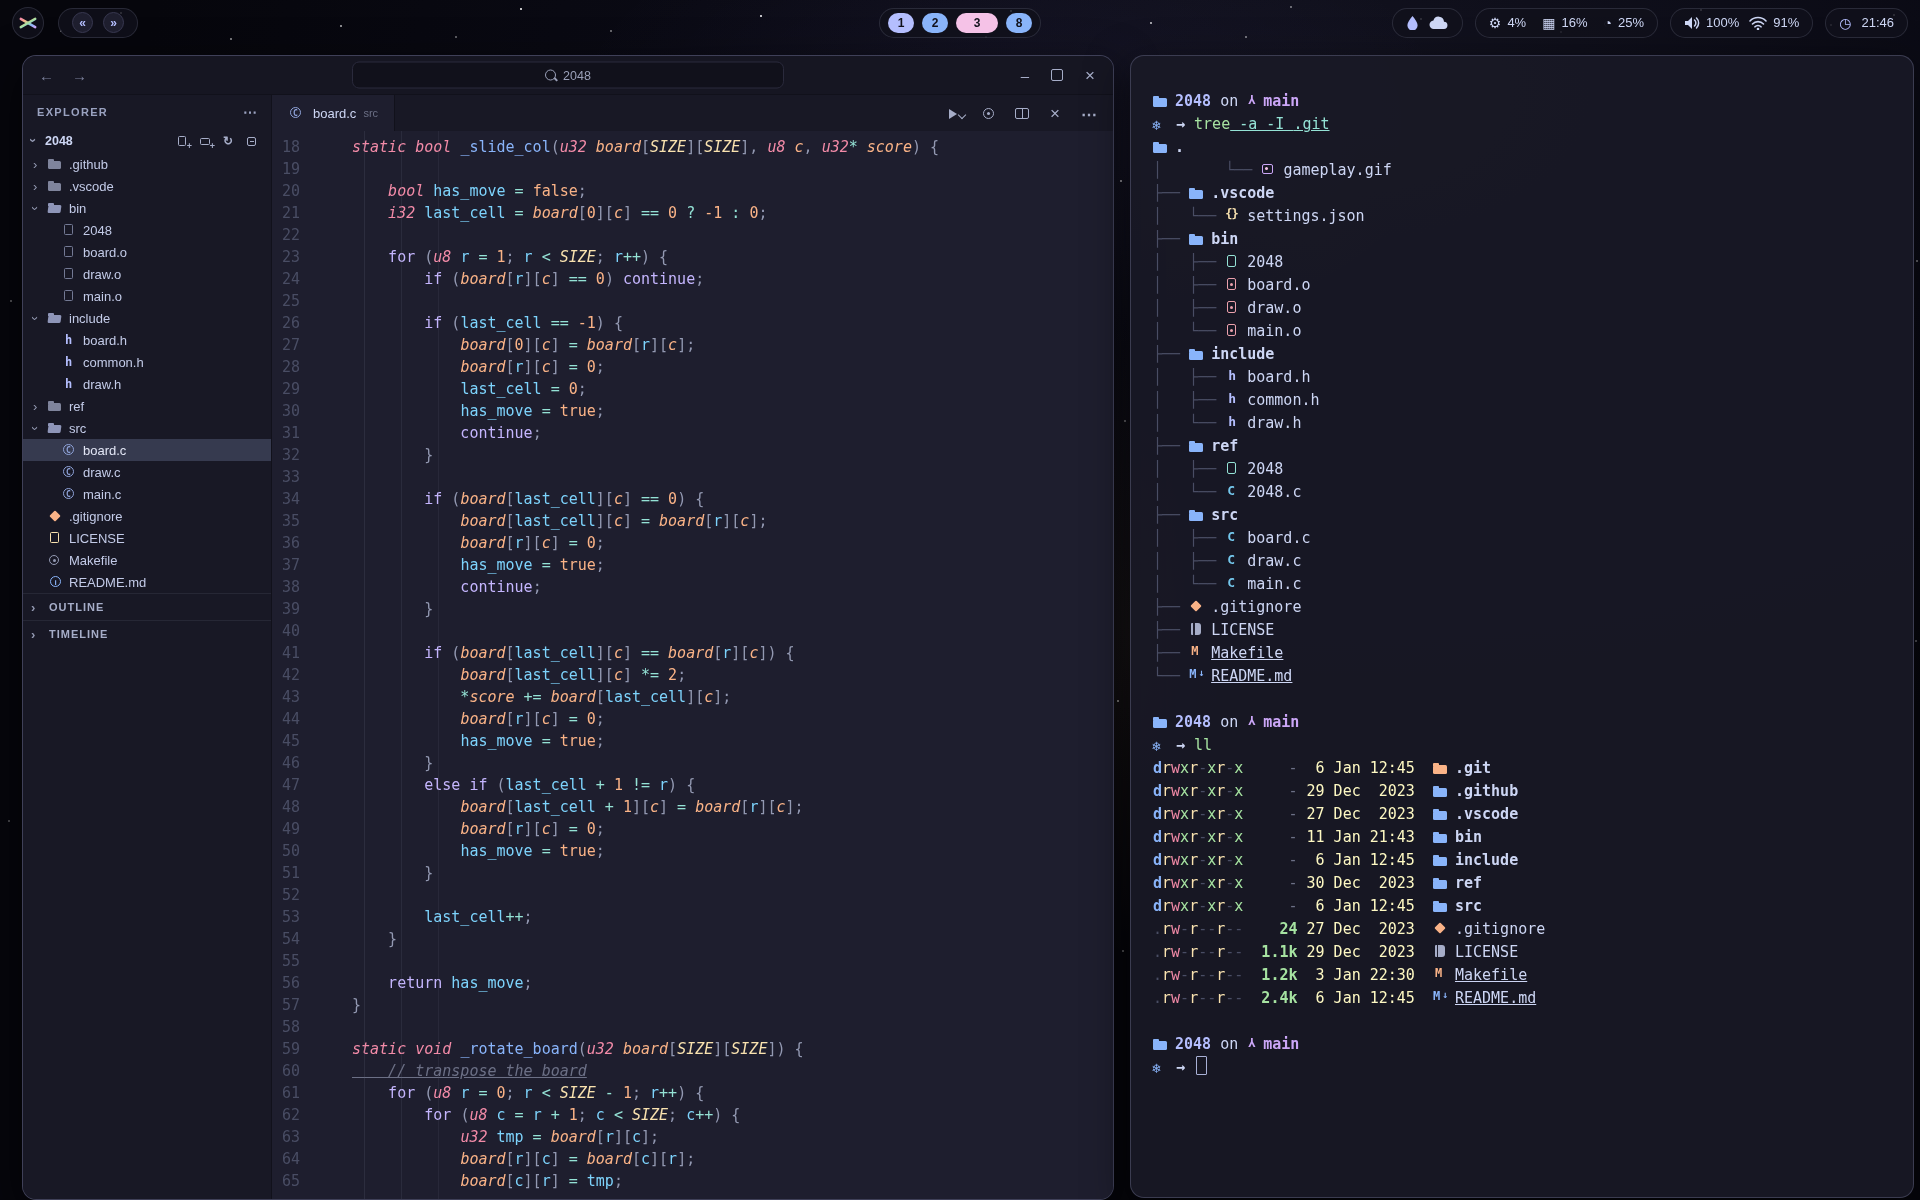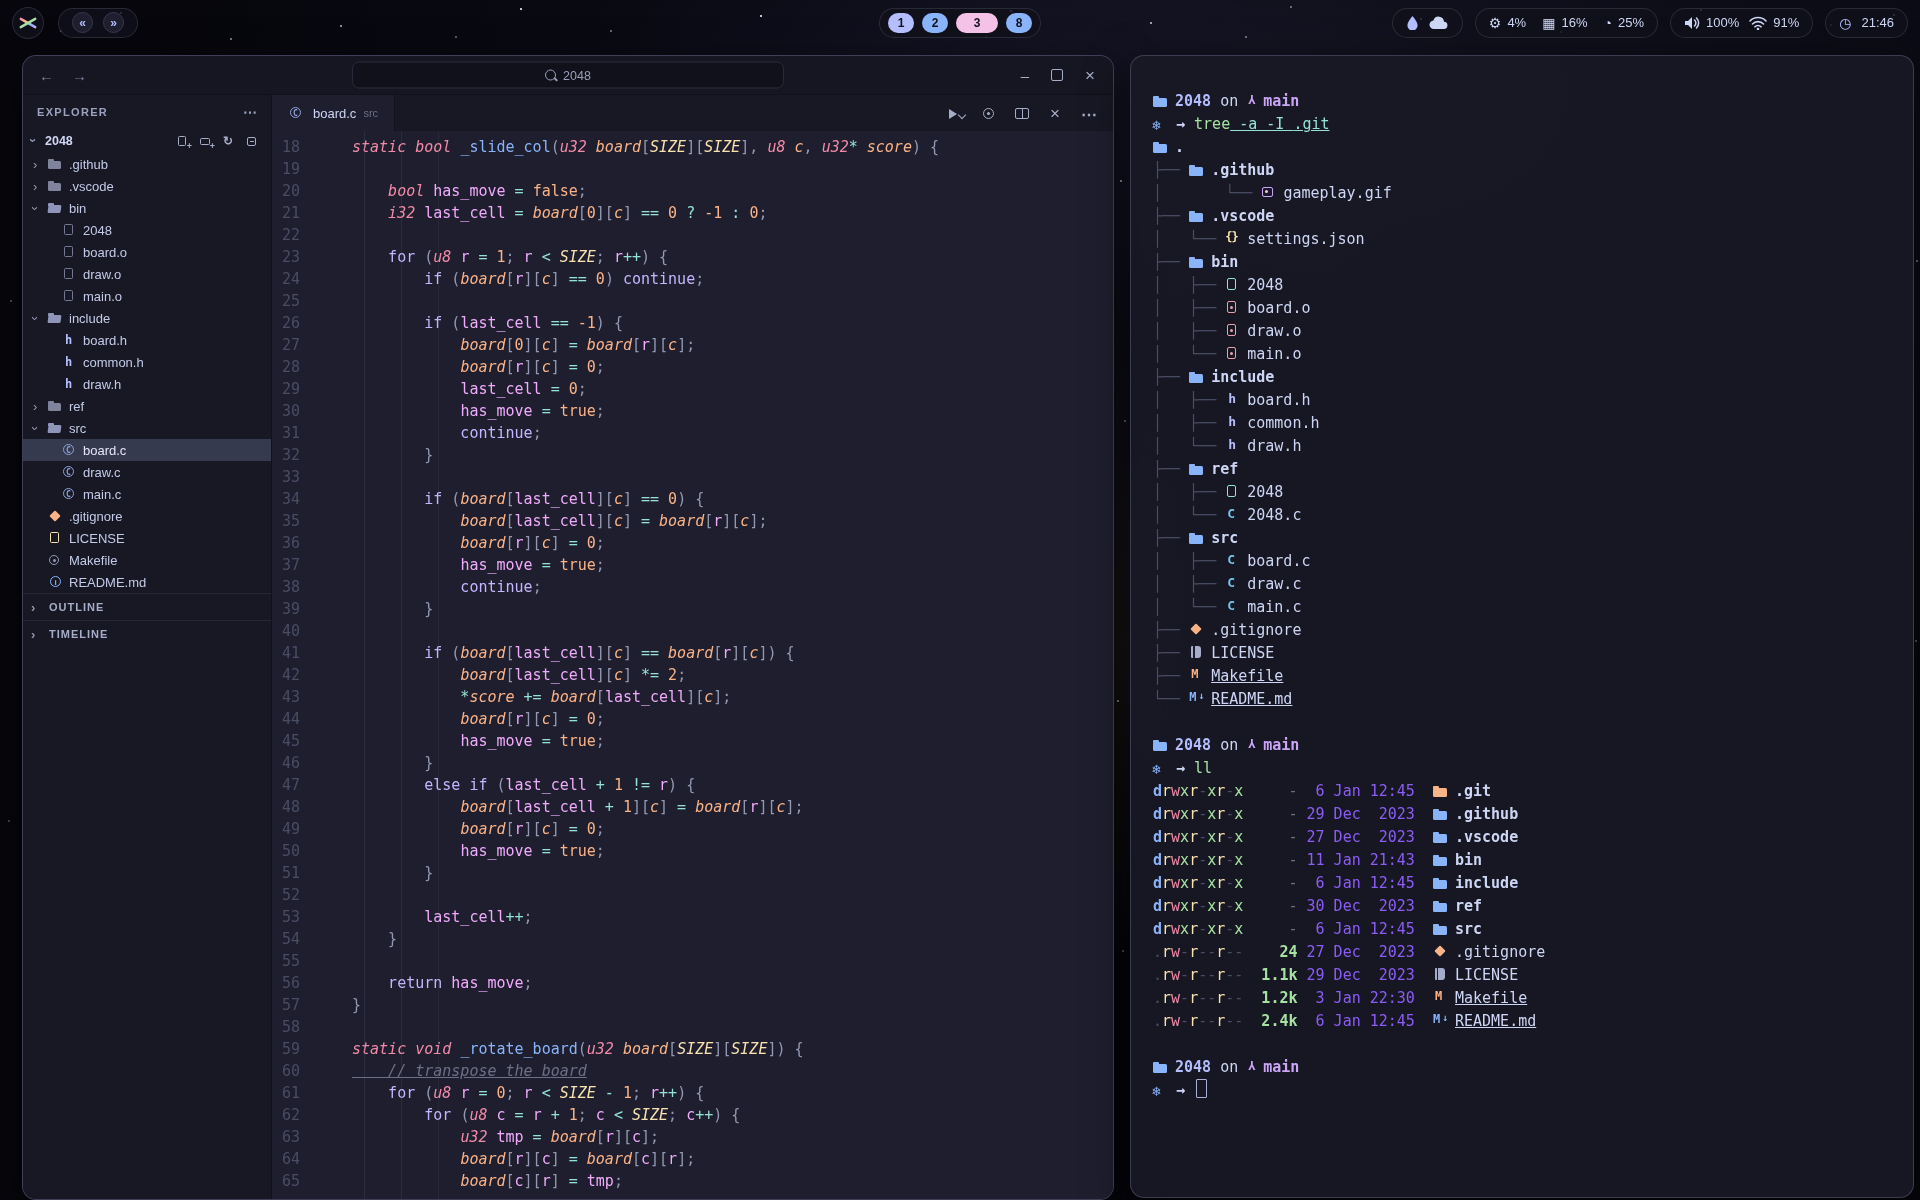--- a/index.html
+++ b/index.html
@@ -137,38 +137,38 @@
   .cl{height:22px;white-space:pre;}
   .gl{height:22px;}
   .tok-t{color:#f38ba8;font-style:italic;}
   .tok-k{color:#c4b5fd;}
   .tok-f{color:#89b4fa;}
   .tok-p{color:#fab387;font-style:italic;}
   .tok-C{color:#f9e2af;font-style:italic;}
   .tok-m{color:#fab387;}
   .tok-o{color:#94e2d5;}
   .tok-c{color:#6c7086;font-style:italic;text-decoration:underline;}
-  .tok-v{color:#f0abfc;margin-top:34px;}
+  .tok-v{color:#7dd3fc;margin-top:34px;}
   .tok-d{color:#9399b2;}
 
   
   #term-body{font:15px/23px "DejaVu Sans Mono",monospace;}
   .tl{height:23px;white-space:pre;}
   .t-tdir{color:#b4befe;font-weight:700;}
   .t-tp{color:#cdd6f4;}
   .t-tbr{color:#cba6f7;font-weight:700;}
   .t-tarr{color:#cdd6f4;font-weight:600;}
   .t-tcmd{color:#a6e3a1;}
   .t-targ{color:#94e2d5;text-decoration:underline;}
   .t-targu{color:#94e2d5;text-decoration:underline;}
   .t-tg{color:#494d64;}
   .t-tn{color:#cdd6f4;}
   .t-tnd{color:#cdd6f4;font-weight:600;}
   .t-tnu{color:#cdd6f4;text-decoration:underline;}
-  .t-date{color:#8b5cf6;}
+  .t-date{color:#fef9c3;}
   .t-size{color:#a6e3a1;font-weight:600;}
   .t-dimsz{color:#6c7086;}
   .pd{color:#89b4fa;font-weight:600;}.pr{color:#f9e2af;}.pw{color:#f38ba8;}.px{color:#a6e3a1;}.pp{color:#494d64;}
   .cursor{display:inline-block;width:9px;height:17px;border:1.5px solid #a9b1d6;border-radius:1px;vertical-align:-3px;margin-left:2px;}
 
   
   .ic{display:inline-block;position:relative;width:15px;height:12px;margin-right:7px;vertical-align:-1px;font-style:normal;}
   .ic-folder::before{content:'';position:absolute;left:0;top:3px;width:14px;height:9px;background:#89b4fa;border-radius:1.5px;}
   .ic-folder::after{content:'';position:absolute;left:0;top:1px;width:6px;height:3px;background:#89b4fa;border-radius:1px 1px 0 0;}
   .ic-orange::before,.ic-orange::after{background:#fab387;}
@@ -545,21 +545,20 @@
       </div>
     </div>
   </div>
 </section>
 
 <section id="terminal">
   <div id="term-body">
       <div class="tl"><span class="ic ic-folder"></span><span class="t-tdir">2048</span><span class="t-tp"> on </span><span class="ic ic-branch"></span><span class="t-tbr">main</span></div>
       <div class="tl"><span class="ic ic-nix"></span><span class="t-tarr">→ </span><span class="t-tcmd">tree</span><span class="t-targ"> -a -I </span><span class="t-targu">.git</span></div>
       <div class="tl"><span class="ic ic-folder"></span><span class="t-tnd">.</span></div>
-      <div class="tl"><span class="t-tg">├── </span><span class="ic ic-folder"></span><span class="t-tnd">.github</span></div>
       <div class="tl"><span class="t-tg">│       └── </span><span class="ic ic-image"></span><span class="t-tn">gameplay.gif</span></div>
       <div class="tl"><span class="t-tg">├── </span><span class="ic ic-folder"></span><span class="t-tnd">.vscode</span></div>
       <div class="tl"><span class="t-tg">│   └── </span><span class="ic ic-braces"></span><span class="t-tn">settings.json</span></div>
       <div class="tl"><span class="t-tg">├── </span><span class="ic ic-folder"></span><span class="t-tnd">bin</span></div>
       <div class="tl"><span class="t-tg">│   ├── </span><span class="ic ic-exe"></span><span class="t-tn">2048</span></div>
       <div class="tl"><span class="t-tg">│   ├── </span><span class="ic ic-obj"></span><span class="t-tn">board.o</span></div>
       <div class="tl"><span class="t-tg">│   ├── </span><span class="ic ic-obj"></span><span class="t-tn">draw.o</span></div>
       <div class="tl"><span class="t-tg">│   └── </span><span class="ic ic-obj"></span><span class="t-tn">main.o</span></div>
       <div class="tl"><span class="t-tg">├── </span><span class="ic ic-folder"></span><span class="t-tnd">include</span></div>
       <div class="tl"><span class="t-tg">│   ├── </span><span class="ic ic-hh"></span><span class="t-tn">board.h</span></div>

